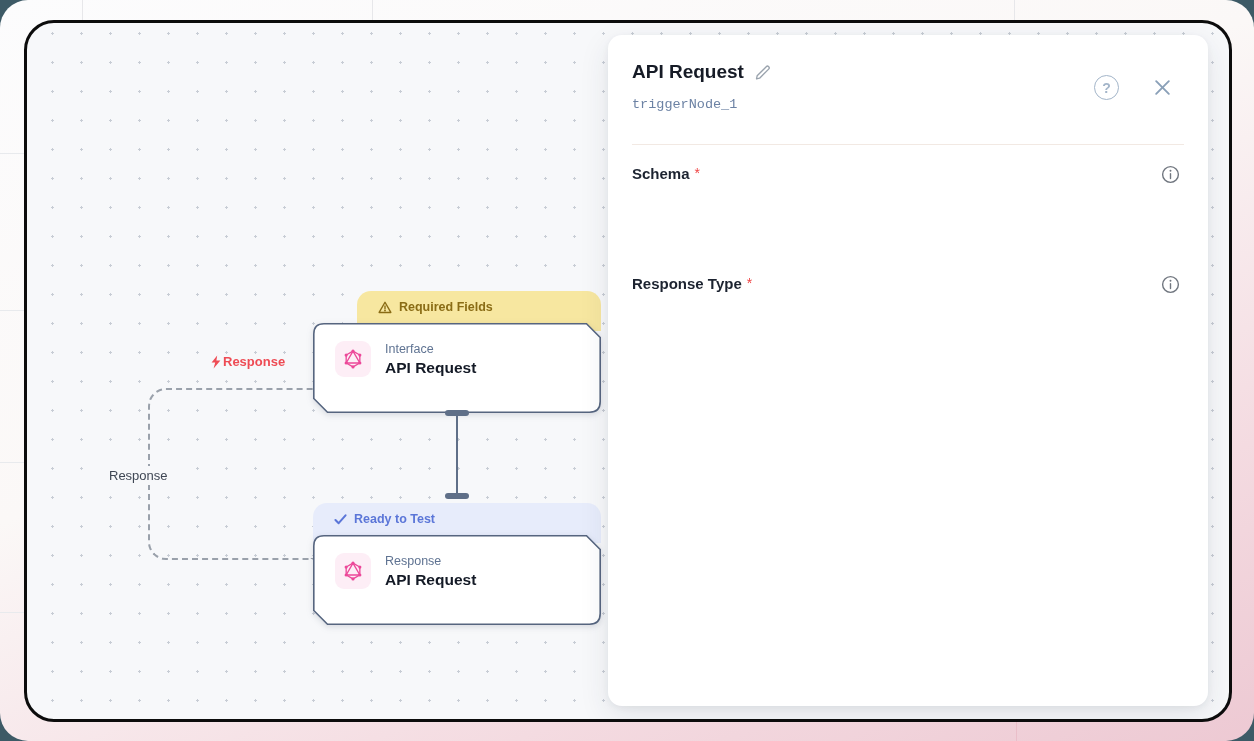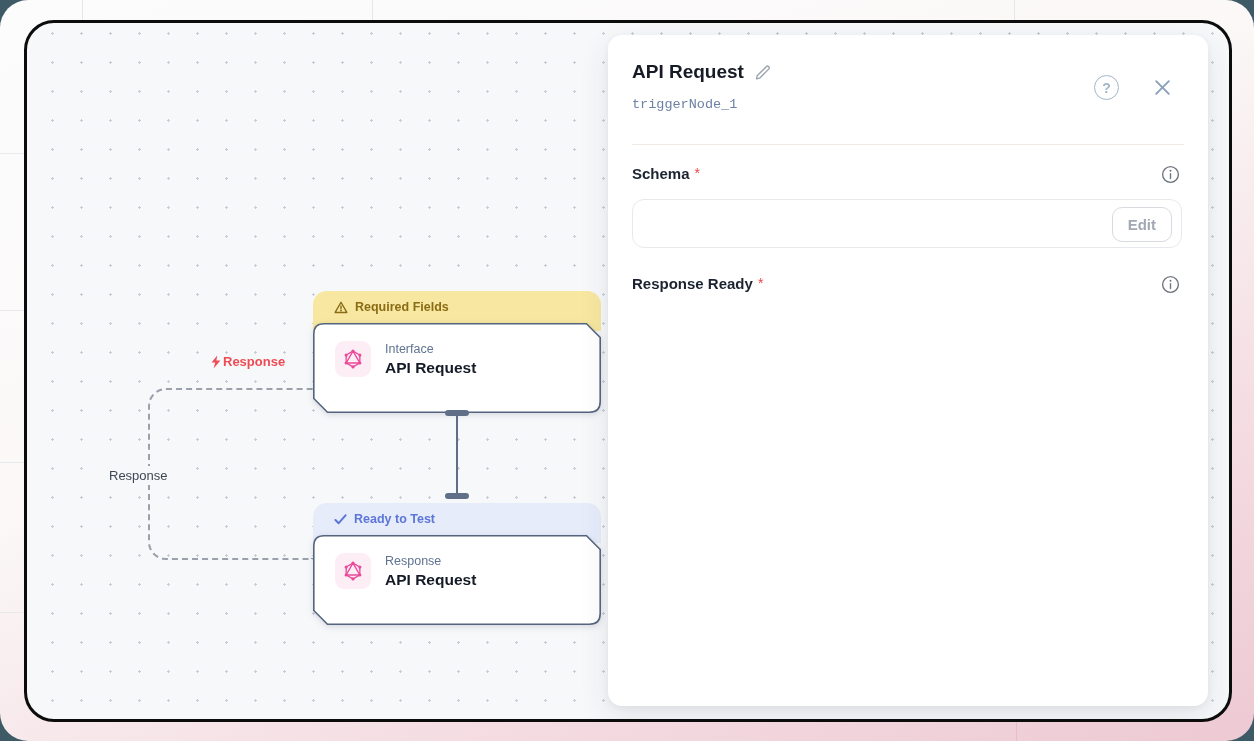--- a/index.html
+++ b/index.html
@@ -47,21 +47,21 @@
 
   
   .node-group { position:absolute; left:286px; width:288px; }
   .g-request { top:268px; }
   .g-response { top:480px; }
   .node-banner {
     height:40px; border-radius:14px 14px 0 0;
     display:flex; align-items:center; gap:7px;
     padding:0 0 8px 21px; font-size:12.5px; font-weight:700;
   }
-  .banner-yellow { background:#f7e7a0; color:#8a6c15; }
+  .banner-yellow { background:#f7e7a0; color:#8a6c15;margin-left:44px; }
   .banner-blue   { background:#e7ecfb; color:#5b76d8; }
   .node-card {
     position:relative; margin-top:-8px; width:288px; height:72px;
     filter:drop-shadow(0 2px 3px rgba(70,82,105,.18));
   }
   .node-card svg.shape { position:absolute; left:0; top:0; }
   .card-content {
     position:absolute; left:0; top:0; width:100%; height:100%;
     display:flex; align-items:center; padding-left:22px;
   }
@@ -245,26 +245,23 @@
       <span class="field-label">Schema</span>
       <span class="req">*</span>
     </div>
     <div class="info-icon" style="top:129px">
       <svg width="21" height="21" viewBox="0 0 24 24" fill="none" stroke="#70767f" stroke-width="1.6">
         <circle cx="12" cy="12" r="9"></circle>
           <line x1="12" y1="11" x2="12" y2="16.5" stroke-linecap="round"></line>
           <circle cx="12" cy="7.8" r="1.1" fill="#70767f" stroke="none"></circle>
       </svg>
     </div>
-    <div class="input-box" style="top:164px">
-      <button class="edit-btn">Edit</button>
-    </div>
 
     <div class="field-label-row" style="top:240px">
-      <span class="field-label">Response Ready</span>
+      <span class="field-label">Response Type</span>
       <span class="req">*</span>
     </div>
     <div class="info-icon" style="top:239px">
       <svg width="21" height="21" viewBox="0 0 24 24" fill="none" stroke="#70767f" stroke-width="1.6">
         <circle cx="12" cy="12" r="9"></circle>
           <line x1="12" y1="11" x2="12" y2="16.5" stroke-linecap="round"></line>
           <circle cx="12" cy="7.8" r="1.1" fill="#70767f" stroke="none"></circle>
       </svg>
     </div>
   </div>

